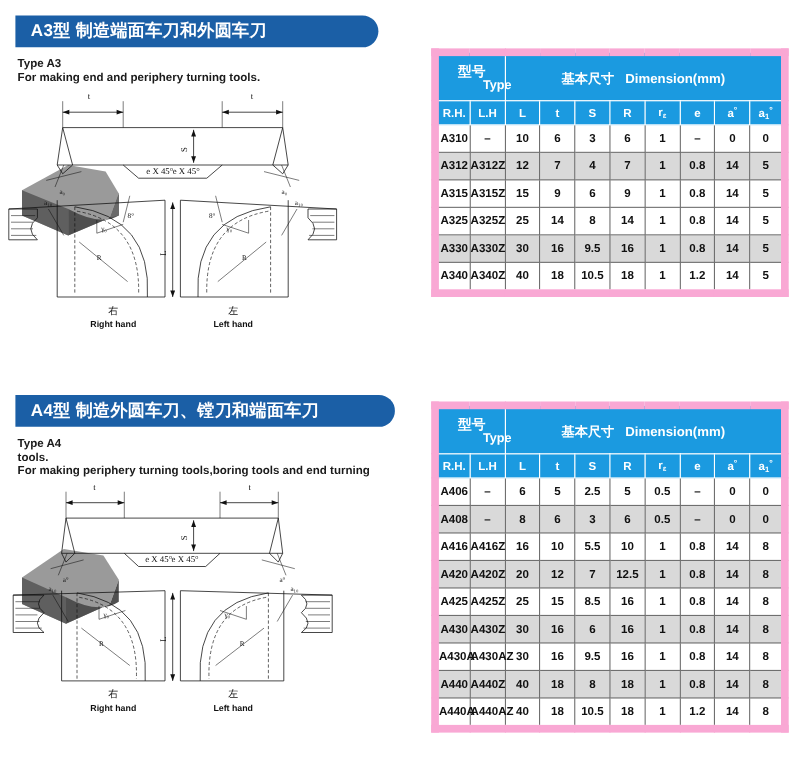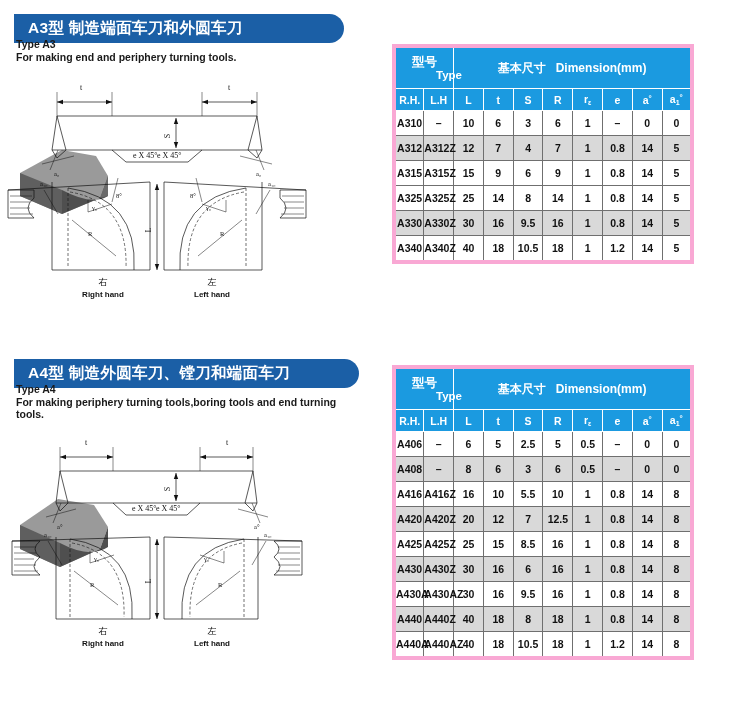--- a/index.html
+++ b/index.html
@@ -18,34 +18,34 @@
     width:330px;height:29px;
     background:#1b5fa6;
     border-radius:0 16px 16px 0;
     display:flex;align-items:center;
   }
   .banner-text{
     color:#ffffff;font-size:15.5px;font-weight:bold;
     padding-left:14px;letter-spacing:0.3px;white-space:nowrap;
   }
   .caption{
-    position:absolute;left:16px;top:38px;width:350px;
+    position:absolute;left:16px;top:52px;width:350px;
     font-size:10.5px;font-weight:bold;line-height:12.5px;color:#1a1a1a;
   }
   .caption .ln{display:block;}
 
   
   .figure{position:absolute;left:0;top:78px;width:386px;height:225px;}
   .figure svg{display:block;}
 
   
   .table-wrap{position:absolute;top:44px;left:392px;width:325px;}
   table.spec{
-    border-collapse:collapse;width:302px;
-    border:4px solid #f9a8d4;
+    border-collapse:collapse;width:325px;
+    border:7px solid #f9a8d4;
     table-layout:fixed;
   }
   table.spec th,table.spec td{
     border:1px solid #6f6f6f;
     text-align:center;vertical-align:middle;
     font-size:10.5px;
     padding:0;height:24px;
   }
   table.spec thead th{
     background:#1b9ae0;color:#ffffff;font-weight:bold;
@@ -325,22 +325,22 @@
 </div>
 
 <div class="section" id="section-a4">
 
   <div class="banner" style="width:345px;">
     <span class="banner-text">A4型 制造外圆车刀、镗刀和端面车刀</span>
   </div>
 
   <div class="caption">
     <span class="ln">Type A4</span>
+    <span class="ln">tools.</span>
     <span class="ln">For making periphery turning tools,boring tools and end turning</span>
-    <span class="ln">tools.</span>
   </div>
 
   <div class="figure" style="top:88px;">
     <svg width="386" height="225" viewBox="0 0 386 225" xmlns="http://www.w3.org/2000/svg">
 
       <g>
         <path d="M20 92 L58 66 L94 72 L108 94 L100 116 L60 134 L20 116 Z" fill="#9a9a9a"></path>
         <path d="M20 92 L20 116 L60 134 L60 110 Z" fill="#5f5f5f"></path>
         <path d="M60 110 L60 134 L100 116 L108 94 L108 114 Q90 126 60 110 Z" fill="#4f4f4f"></path>
       </g>

